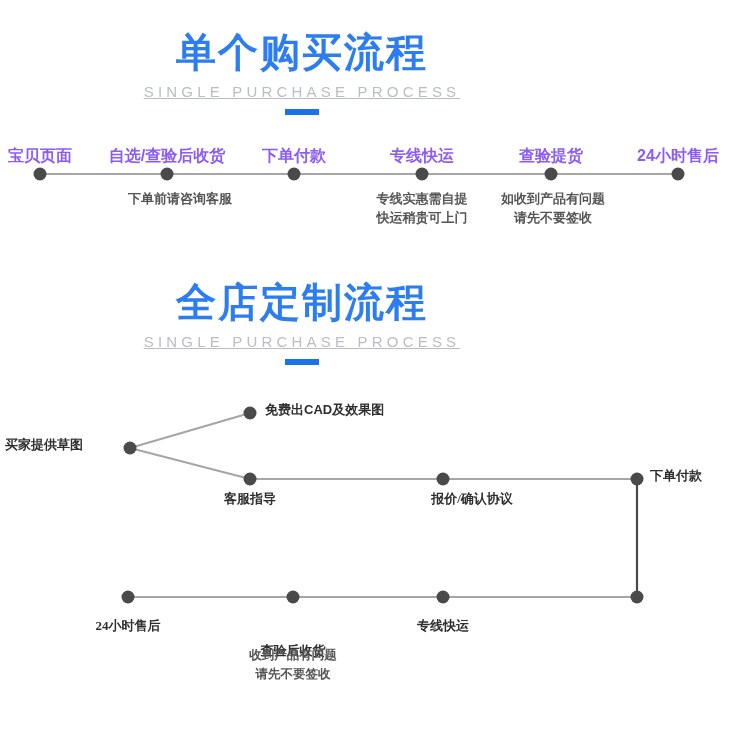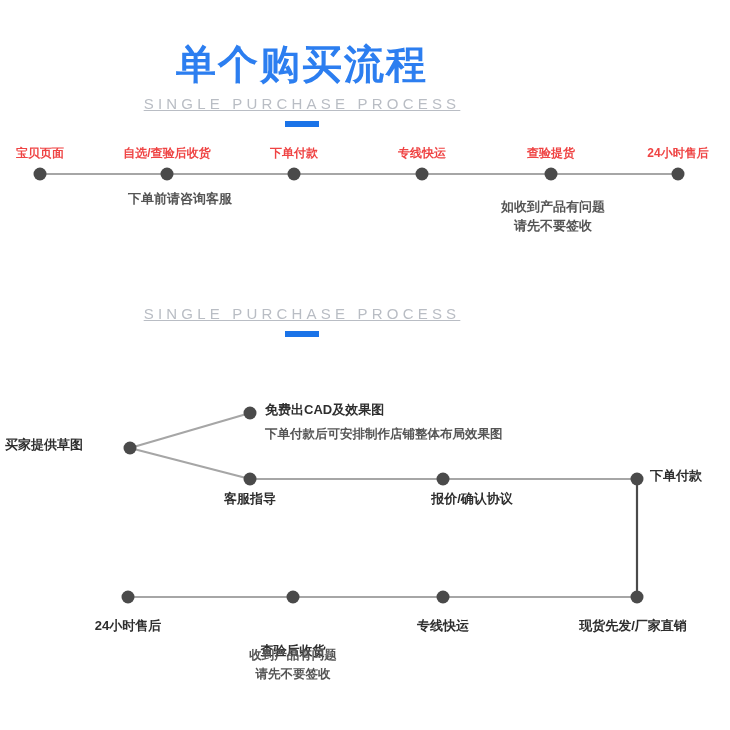--- a/index.html
+++ b/index.html
@@ -7,21 +7,21 @@
     width:730px;height:730px;
     background:#ffffff;
     font-family:"Liberation Sans","DejaVu Sans",sans-serif;
     color:#3b3b3b;
     overflow:hidden;
     position:relative;
   }
   .page{position:relative;width:730px;height:730px;}
 
   
-  .section-title{position:absolute;left:0;width:604px;text-align:center;margin-top:12px;}
+  .section-title{position:absolute;left:0;width:604px;text-align:center;}
   .section-title .cn{
     font-size:40px;
     font-weight:700;
     letter-spacing:2px;
     color:#2c7ef0;
     line-height:1;
     white-space:nowrap;
   }
   .section-title .en{
     margin-top:11px;
@@ -37,23 +37,23 @@
     width:34px;height:6px;
     background:#1a73e8;
   }
 
   
   .lines{position:absolute;left:0;top:0;width:730px;height:730px;pointer-events:none;}
 
   
   .tl-label{
     position:absolute;
-    font-size:12px;
+    font-size:16px;
     font-weight:700;
-    color:#ef4444;
+    color:#8b5cf6;
     white-space:nowrap;
     transform:translateX(-50%);
     text-align:left;
     line-height:1.25;
   }
   .tl-note{
     position:absolute;
     font-size:13px;
     font-weight:700;
     color:#555555;
@@ -65,21 +65,21 @@
 
   
   .fc-label{
     position:absolute;
     font-size:13px;
     font-weight:700;
     color:#2e2e2e;
     white-space:nowrap;
     line-height:1.25;
   }
-  .fc-label.center{transform:translateX(-50%);text-align:left;}
+  .fc-label.center{transform:translateX(-50%);text-align:left;font-family:Liberation Serif, serif;}
   .fc-note{
     position:absolute;
     font-size:12.5px;
     font-weight:700;
     color:#555555;
     white-space:nowrap;
     line-height:1.5;
   }
   .fc-note.center{transform:translateX(-50%);text-align:center;}
 </style>
@@ -105,23 +105,25 @@
   </svg>
 
   <div class="tl-label" style="left:40px;top:146px;">宝贝页面</div>
   <div class="tl-label" style="left:167px;top:146px;">自选/查验后收货</div>
   <div class="tl-label" style="left:294px;top:146px;">下单付款</div>
   <div class="tl-label" style="left:422px;top:146px;">专线快运</div>
   <div class="tl-label" style="left:551px;top:146px;">查验提货</div>
   <div class="tl-label" style="left:678px;top:146px;">24小时售后</div>
 
   <div class="tl-note" style="left:180px;top:190px;">下单前请咨询客服</div>
-  <div class="tl-note" style="left:553px;top:190px;margin-top:8px;">如收到产品有问题<br>请先不要签收</div>
+  <div class="tl-note" style="left:422px;top:190px;">专线实惠需自提<br>快运稍贵可上门</div>
+  <div class="tl-note" style="left:553px;top:190px;">如收到产品有问题<br>请先不要签收</div>
 
   <div class="section-title" style="top:282px;">
+    <div class="cn">全店定制流程</div>
     <div class="en">SINGLE PURCHASE PROCESS</div>
     <div class="accent"></div>
   </div>
 
   <svg class="lines">
 
     <line x1="130" y1="448" x2="250" y2="413" stroke="#a6a6a6" stroke-width="2.2"></line>
     <line x1="130" y1="448" x2="250" y2="479" stroke="#a6a6a6" stroke-width="2.2"></line>
 
     <line x1="250" y1="479" x2="637" y2="479" stroke="#a6a6a6" stroke-width="2.2"></line>
@@ -137,30 +139,28 @@
     <circle cx="637" cy="479" r="6.5" fill="#4a4a4a"></circle>
     <circle cx="128" cy="597" r="6.5" fill="#4a4a4a"></circle>
     <circle cx="293" cy="597" r="6.5" fill="#4a4a4a"></circle>
     <circle cx="443" cy="597" r="6.5" fill="#4a4a4a"></circle>
     <circle cx="637" cy="597" r="6.5" fill="#4a4a4a"></circle>
   </svg>
 
   <div class="fc-label" style="left:5px;top:437px;">买家提供草图</div>
 
   <div class="fc-label" style="left:265px;top:402px;">免费出CAD及效果图</div>
-  <div class="fc-note" style="left:265px;top:425px;">下单付款后可安排制作店铺整体布局效果图</div>
 
   <div class="fc-label center" style="left:250px;top:491px;">客服指导</div>
 
   <div class="fc-label center" style="left:443px;top:491px;margin-left:29px;">报价/确认协议</div>
 
   <div class="fc-label" style="left:650px;top:468px;">下单付款</div>
 
   <div class="fc-label center" style="left:128px;top:618px;">24小时售后</div>
 
   <div class="fc-label center" style="left:293px;top:618px;margin-top:25px;">查验后收货</div>
   <div class="fc-note center" style="left:293px;top:646px;">收到产品有问题<br>请先不要签收</div>
 
   <div class="fc-label center" style="left:443px;top:618px;">专线快运</div>
 
-  <div class="fc-label center" style="left:633px;top:618px;">现货先发/厂家直销</div>
 
 </div>
 
 </body></html>

